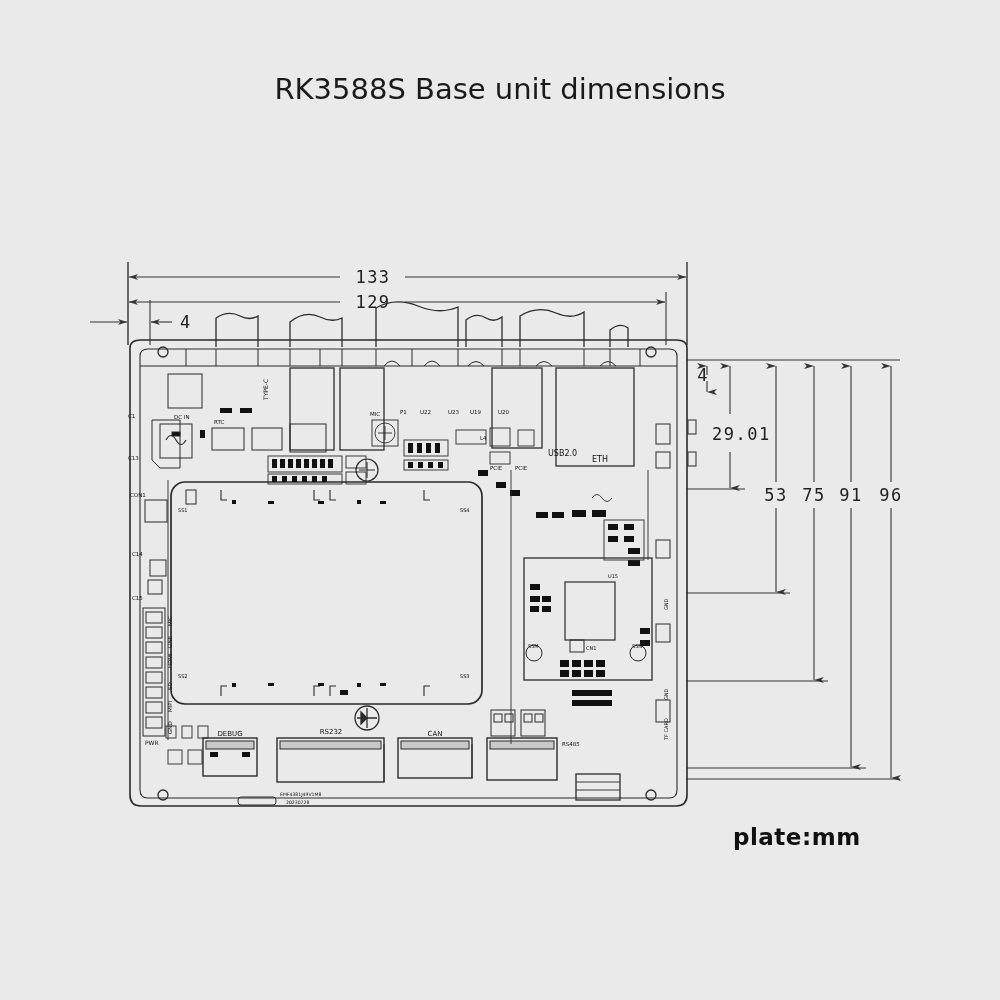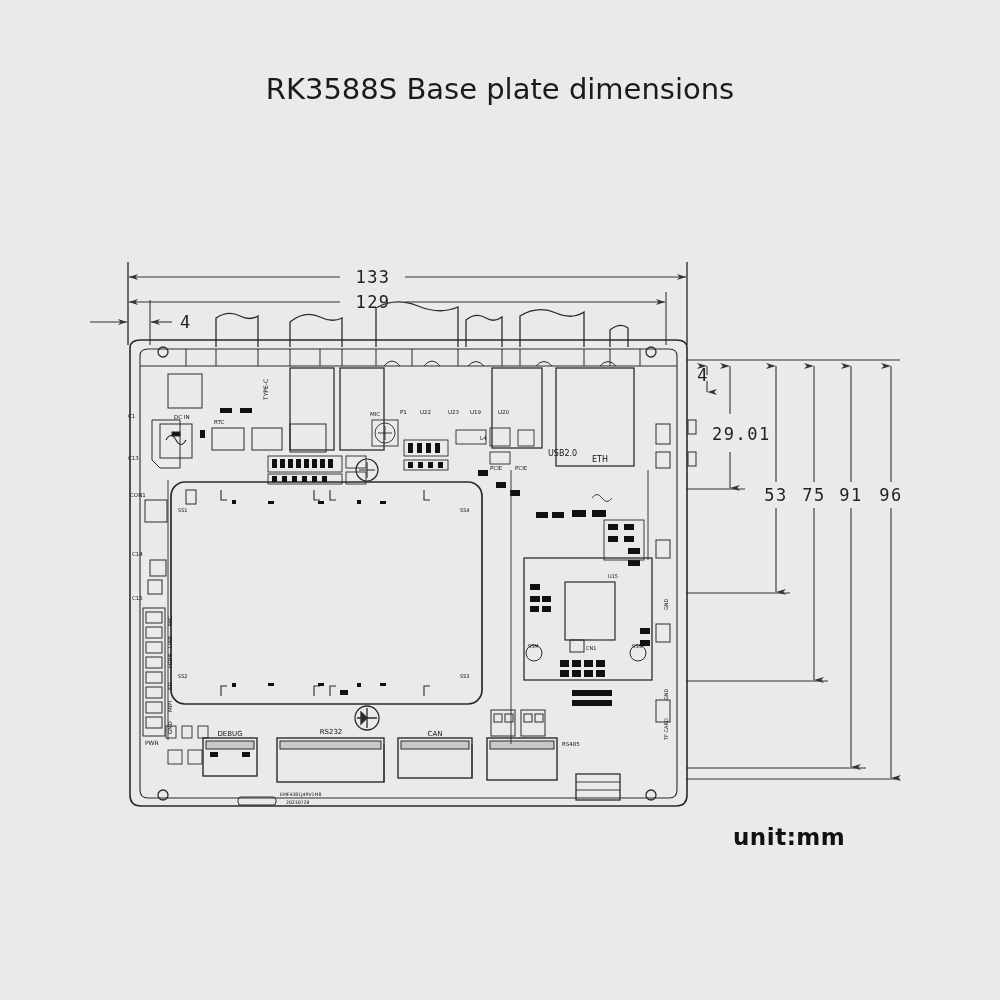--- a/index.html
+++ b/index.html
@@ -61,21 +61,21 @@
   .silk {
     font-family: "DejaVu Sans", sans-serif;
     fill: #111;
   }
 </style>
 </head>
 <body>
 
 <div id="root">
 
-  <div id="title">RK3588S Base plate dimensions</div>
+  <div id="title">RK3588S Base unit dimensions</div>
 
   <svg id="drawing" viewBox="0 0 1000 1000">
     <defs>
       <marker id="ah-r" markerWidth="10" markerHeight="7" refX="9" refY="3.5" orient="auto" markerUnits="userSpaceOnUse">
         <path d="M0,0.6 L9,3.5 L0,6.4 L2.6,3.5 Z" fill="#333"></path>
       </marker>
       <marker id="ah-l" markerWidth="10" markerHeight="7" refX="1" refY="3.5" orient="auto" markerUnits="userSpaceOnUse">
         <path d="M10,0.6 L1,3.5 L10,6.4 L7.4,3.5 Z" fill="#333"></path>
       </marker>
       <marker id="ah-d" markerWidth="7" markerHeight="11" refX="3.5" refY="10" orient="auto" markerUnits="userSpaceOnUse">
@@ -465,15 +465,15 @@
 
     <g stroke="#2b2b2b" fill="none" stroke-width="0.9">
       <line x1="511" y1="470" x2="511" y2="744"></line>
       <line x1="648" y1="470" x2="648" y2="560"></line>
       <line x1="168" y1="480" x2="168" y2="740"></line>
       <line x1="384" y1="744" x2="384" y2="782"></line>
       <line x1="472" y1="744" x2="472" y2="778"></line>
     </g>
   </svg>
 
-  <div id="unit">unit:mm</div>
+  <div id="unit">plate:mm</div>
 
 </div>
 
 </body></html>

